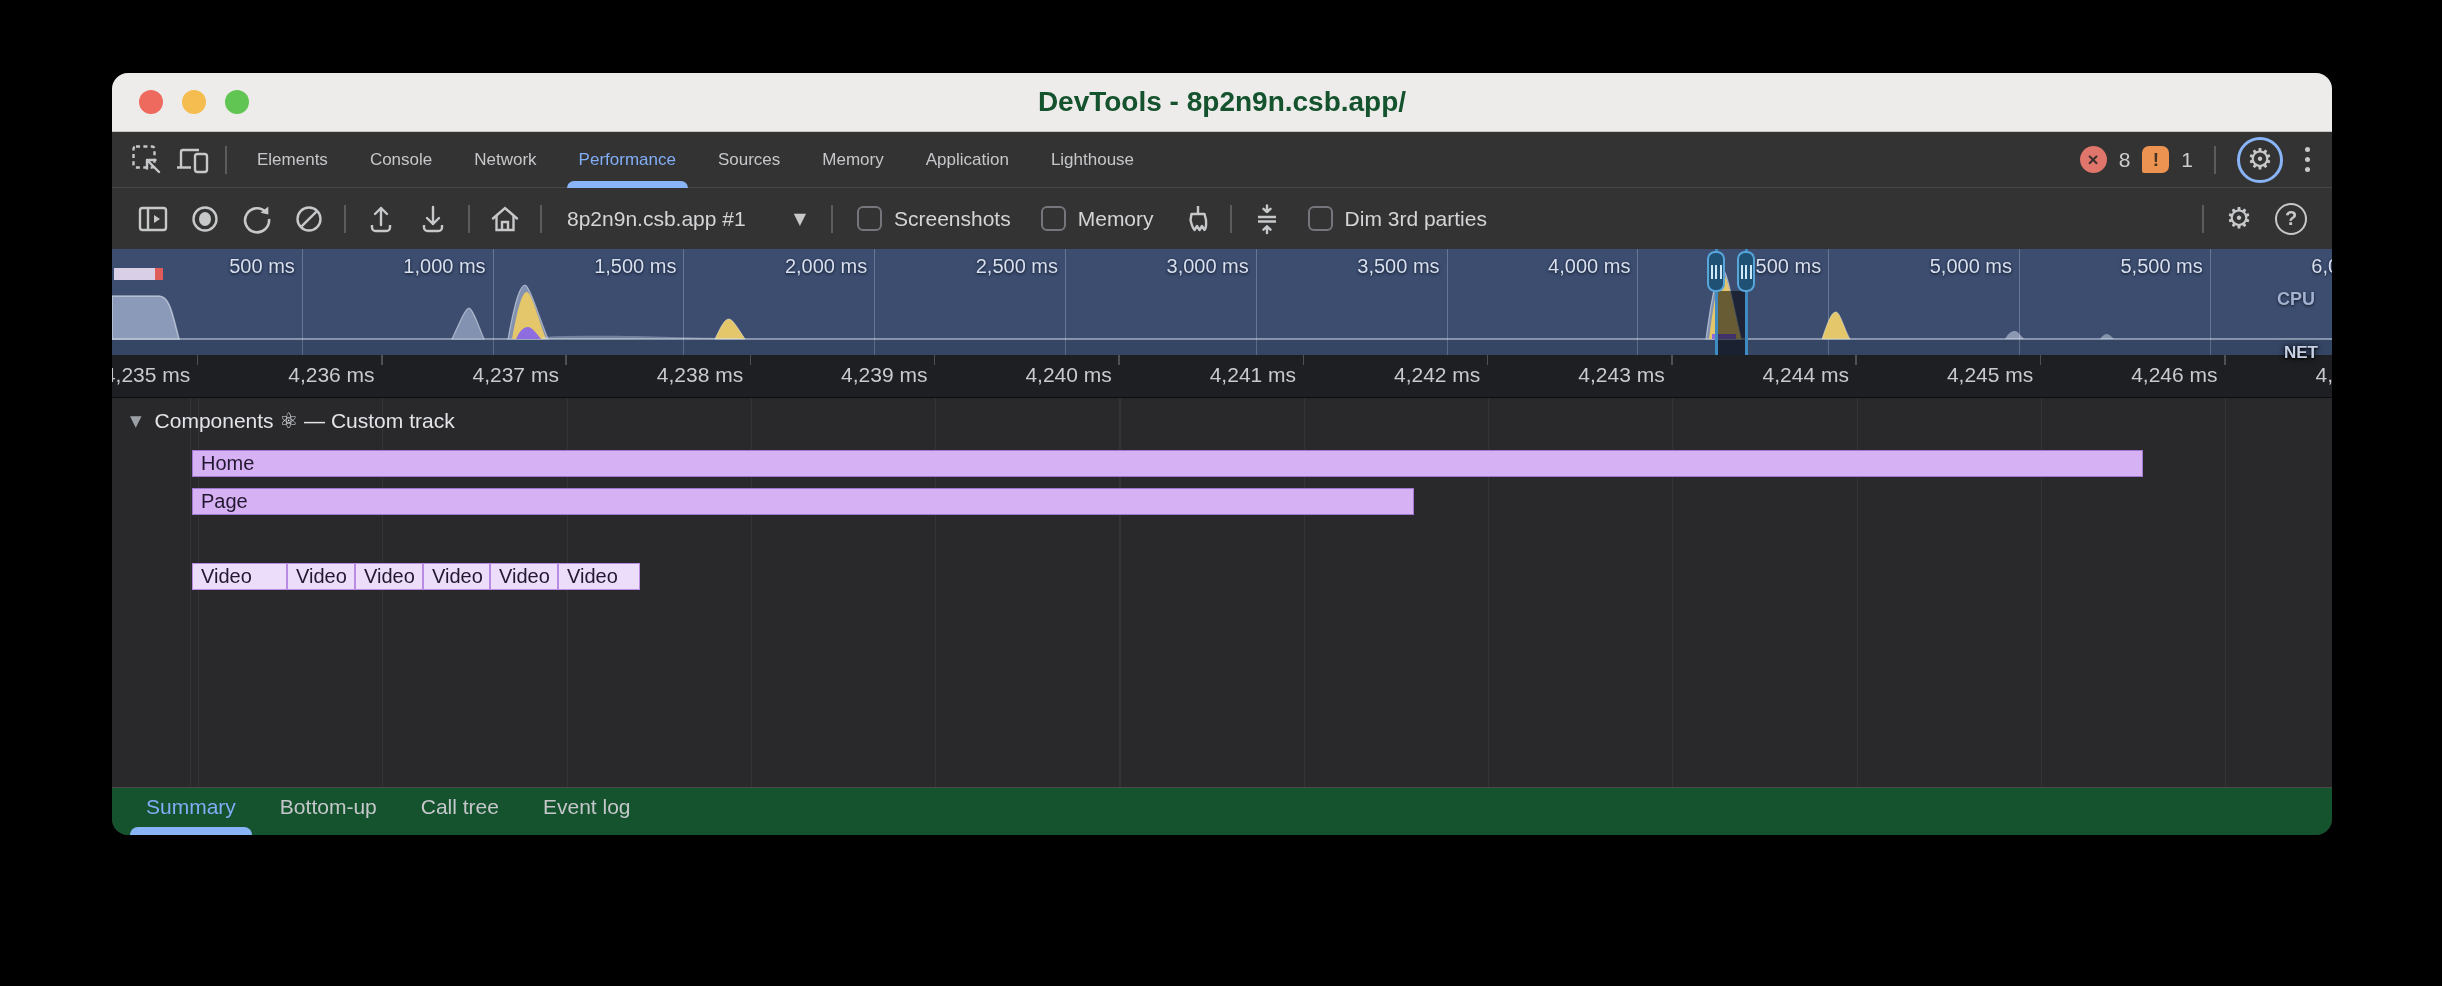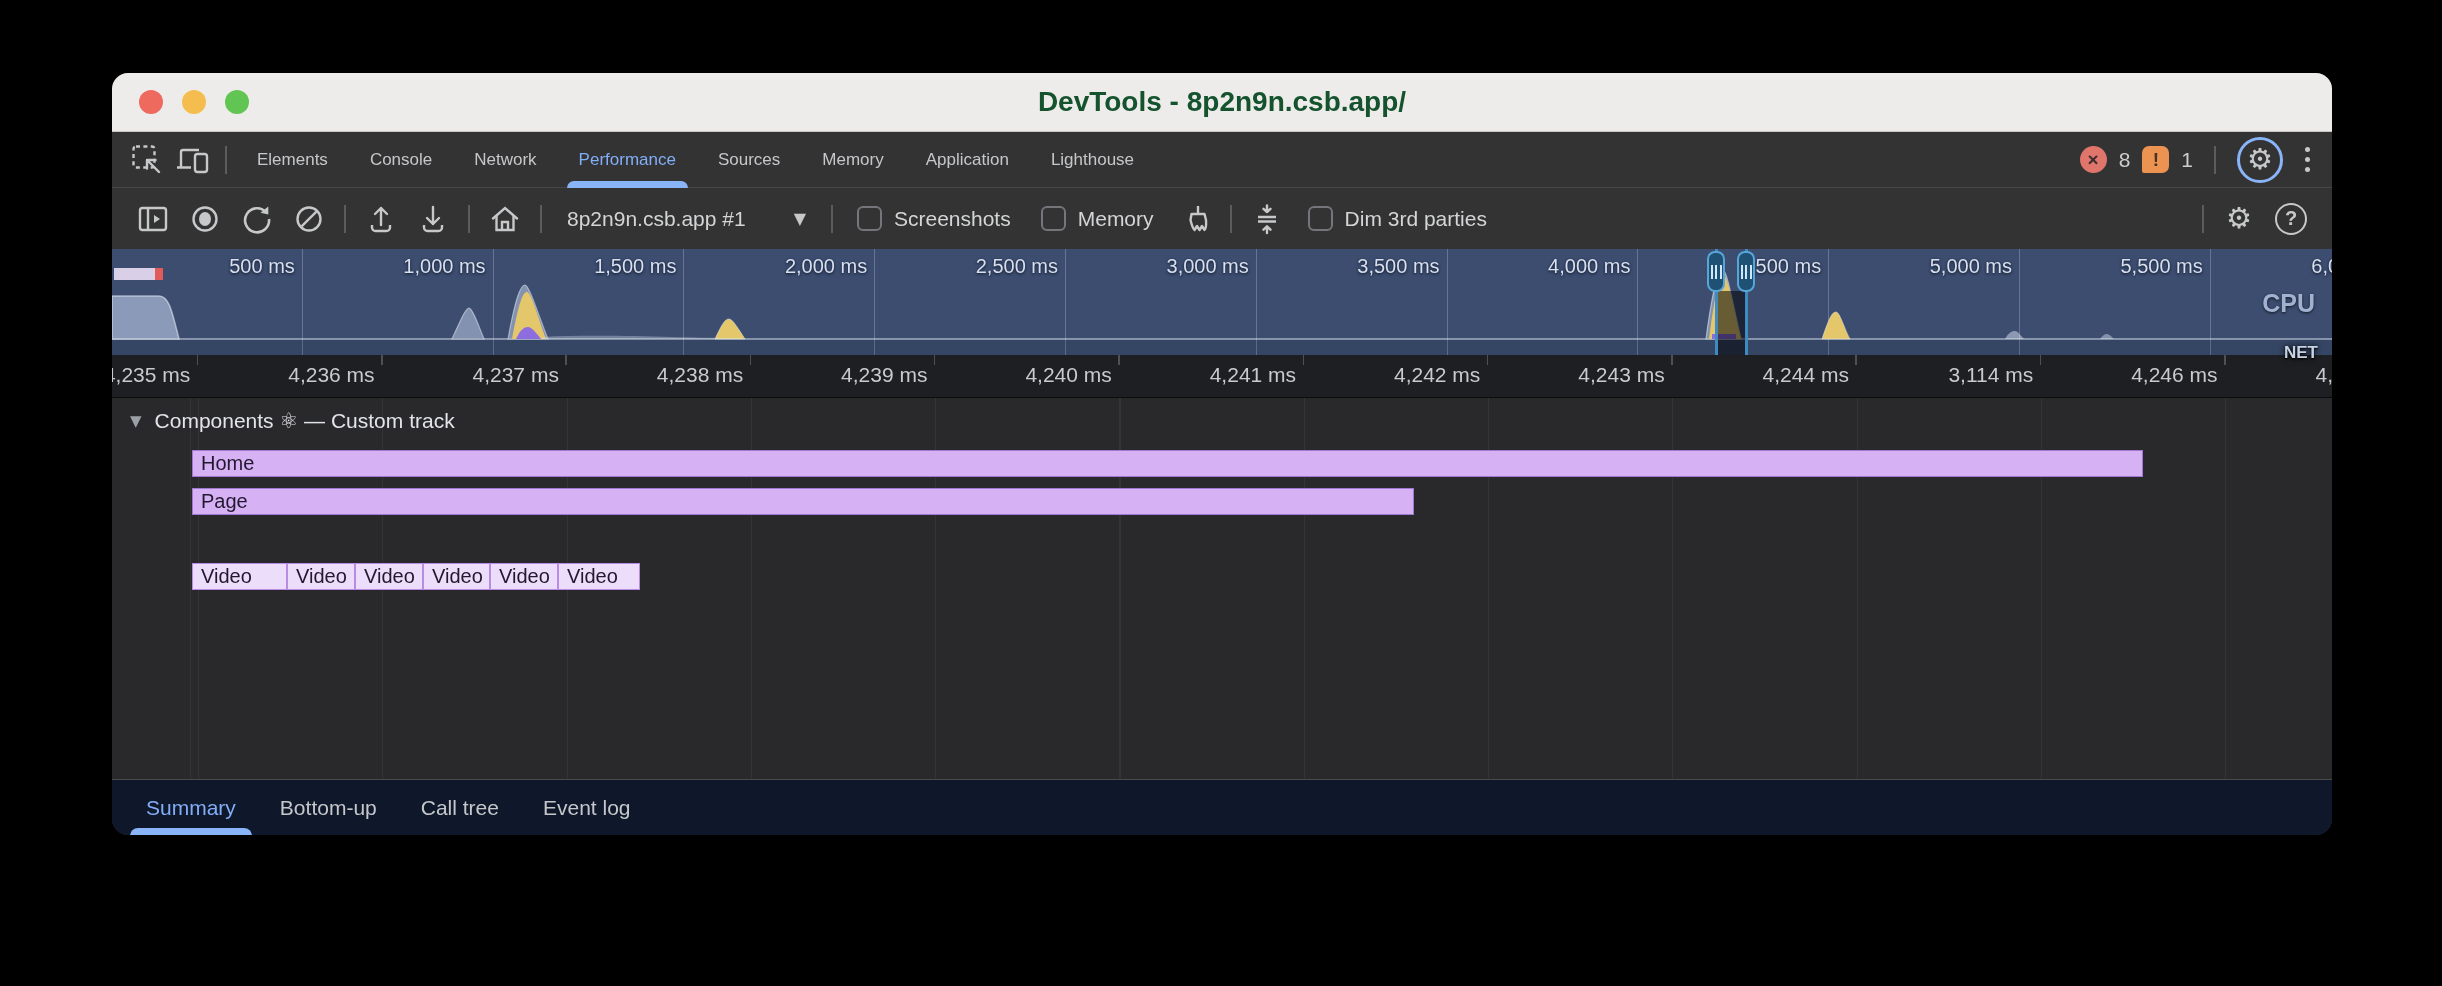--- a/index.html
+++ b/index.html
@@ -50,21 +50,21 @@
                  font-size:20px; font-weight:700; display:flex; align-items:center; justify-content:center; }
 
   
   .overview { height:106px; flex:none; position:relative; background:#3c4d70; }
   .ov-clip { position:absolute; inset:0; overflow:hidden; }
   .ov-cells { position:absolute; inset:0; display:flex; }
   .ov-cell { width:190.8px; flex:none; border-right:1.5px solid rgba(205,215,235,.30);
              display:flex; justify-content:flex-end; align-items:flex-start; padding:6px 7px 0 0; }
   .ov-label { font-size:20px; color:#d8dfee; text-shadow:0 1px 3px rgba(8,14,28,.9); white-space:nowrap; }
   .ov-svg { position:absolute; inset:0; }
-  .cpu-tag { position:absolute; right:17px; top:40px; font-size:25px; font-weight:700; color:#a3b1d1;
+  .cpu-tag { position:absolute; right:17px; top:40px; font-size:18px; font-weight:700; color:#a3b1d1;
              text-shadow:0 1px 3px rgba(0,0,0,.7); z-index:2; }
   .net-tag { position:absolute; right:14px; bottom:-8px; font-size:17px; font-weight:700; color:#c7d1e5;
              text-shadow:0 0 6px #000,0 1px 2px #000; z-index:8; }
   .sel-shade { position:absolute; top:42px; bottom:0; background:rgba(4,4,7,.55); z-index:3; }
   .sel-line { position:absolute; top:0; bottom:0; width:3px; background:#3d8bc0; z-index:4; }
   .sel-handle { position:absolute; top:2px; width:18px; height:41px; border-radius:8px; background:#1e5174;
                 border:2.5px solid #57a5d9; display:flex; align-items:center; justify-content:center; gap:2.5px; z-index:5; }
   .sel-grip { width:2px; height:14px; background:#cfe8f8; }
 
   
@@ -79,22 +79,22 @@
     background-image:repeating-linear-gradient(to right, rgba(255,255,255,.05) 0 1px, transparent 1px 184.3px);
     background-position:86px 0; }
   .track-header { display:flex; align-items:center; gap:13px; padding:11px 0 0 18px; color:#e2e4e8; font-size:21px; }
   .disclosure { color:#9aa0a6; font-size:15px; font-family:"DejaVu Sans",sans-serif; }
   .bar-row { position:absolute; left:0; right:0; height:27px; }
   .bar { position:absolute; top:0; height:27px; background:#d6b1f3; border:1.5px solid #a078d2;
          color:#221830; font-size:20px; line-height:24px; padding-left:8px; overflow:hidden; white-space:nowrap; }
   .bar.light { background:#ecdefb; border-color:#b78ce2;margin-top:38px; }
 
   
-  .bottombar { height:56px; flex:none; background:#0f172a; border-top:1px solid #4a4a4c;
-               display:flex; align-items:flex-start; padding:0 12px; }
+  .bottombar { height:48px; flex:none; background:#14532d; border-top:1px solid #4a4a4c;
+               display:flex; align-items:flex-end; padding:0 12px; }
   .btab { height:56px; line-height:56px; padding:0 22px; color:#c5c7ca; font-size:21px; position:relative; white-space:nowrap; }
   .btab.active { color:#82aef8; }
   .btab-underline { position:absolute; left:6px; right:6px; bottom:0; height:8px; border-radius:8px 8px 0 0; background:#8ab4f8; }
 
   svg.ic { display:block; }
   svg.ic * { vector-effect:non-scaling-stroke; }
 </style>
 </head>
 <body>
 
@@ -335,21 +335,21 @@
           <div class="ruler-cell">4,235 ms</div>
           <div class="ruler-cell">4,236 ms</div>
           <div class="ruler-cell">4,237 ms</div>
           <div class="ruler-cell">4,238 ms</div>
           <div class="ruler-cell">4,239 ms</div>
           <div class="ruler-cell">4,240 ms</div>
           <div class="ruler-cell">4,241 ms</div>
           <div class="ruler-cell">4,242 ms</div>
           <div class="ruler-cell">4,243 ms</div>
           <div class="ruler-cell">4,244 ms</div>
-          <div class="ruler-cell">3,114 ms</div>
+          <div class="ruler-cell">4,245 ms</div>
           <div class="ruler-cell">4,246 ms</div>
           <div class="ruler-cell">4,247 ms</div>
         </div>
     </div>
 
     <div class="trackarea">
       <div class="track-header">
         <span class="disclosure">▼</span>
         <span>Components ⚛ — Custom track</span>
       </div>

